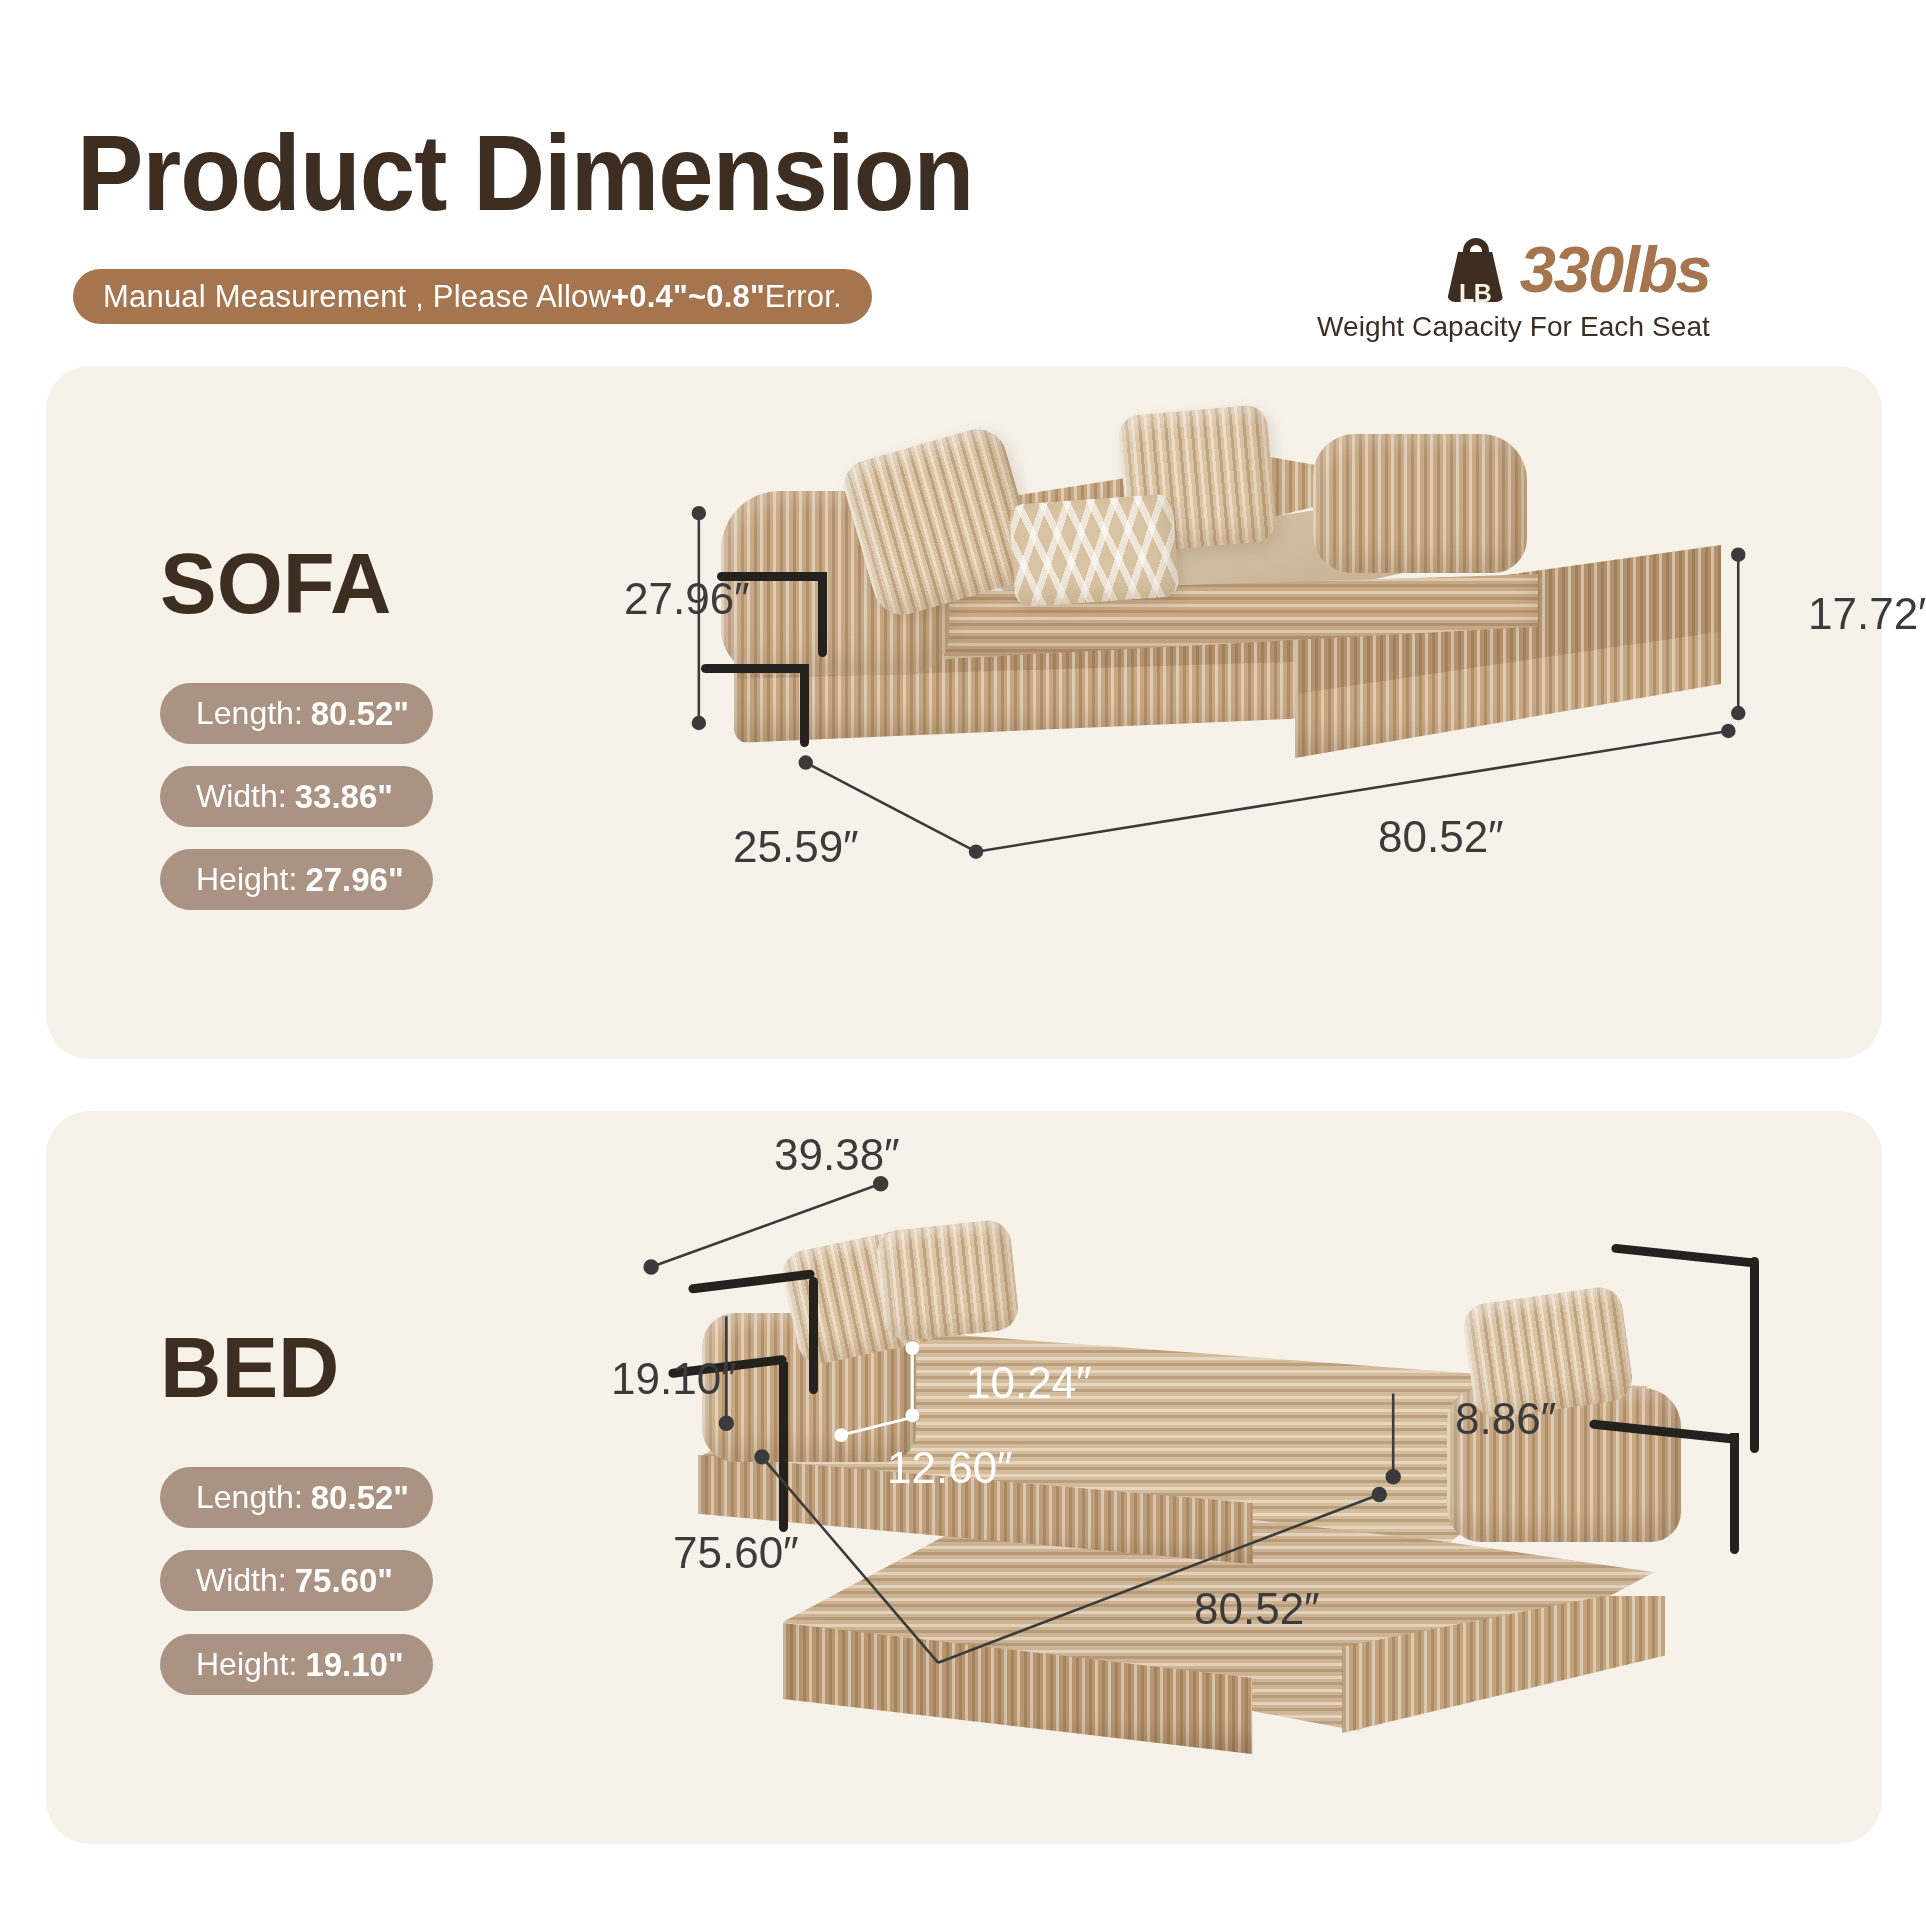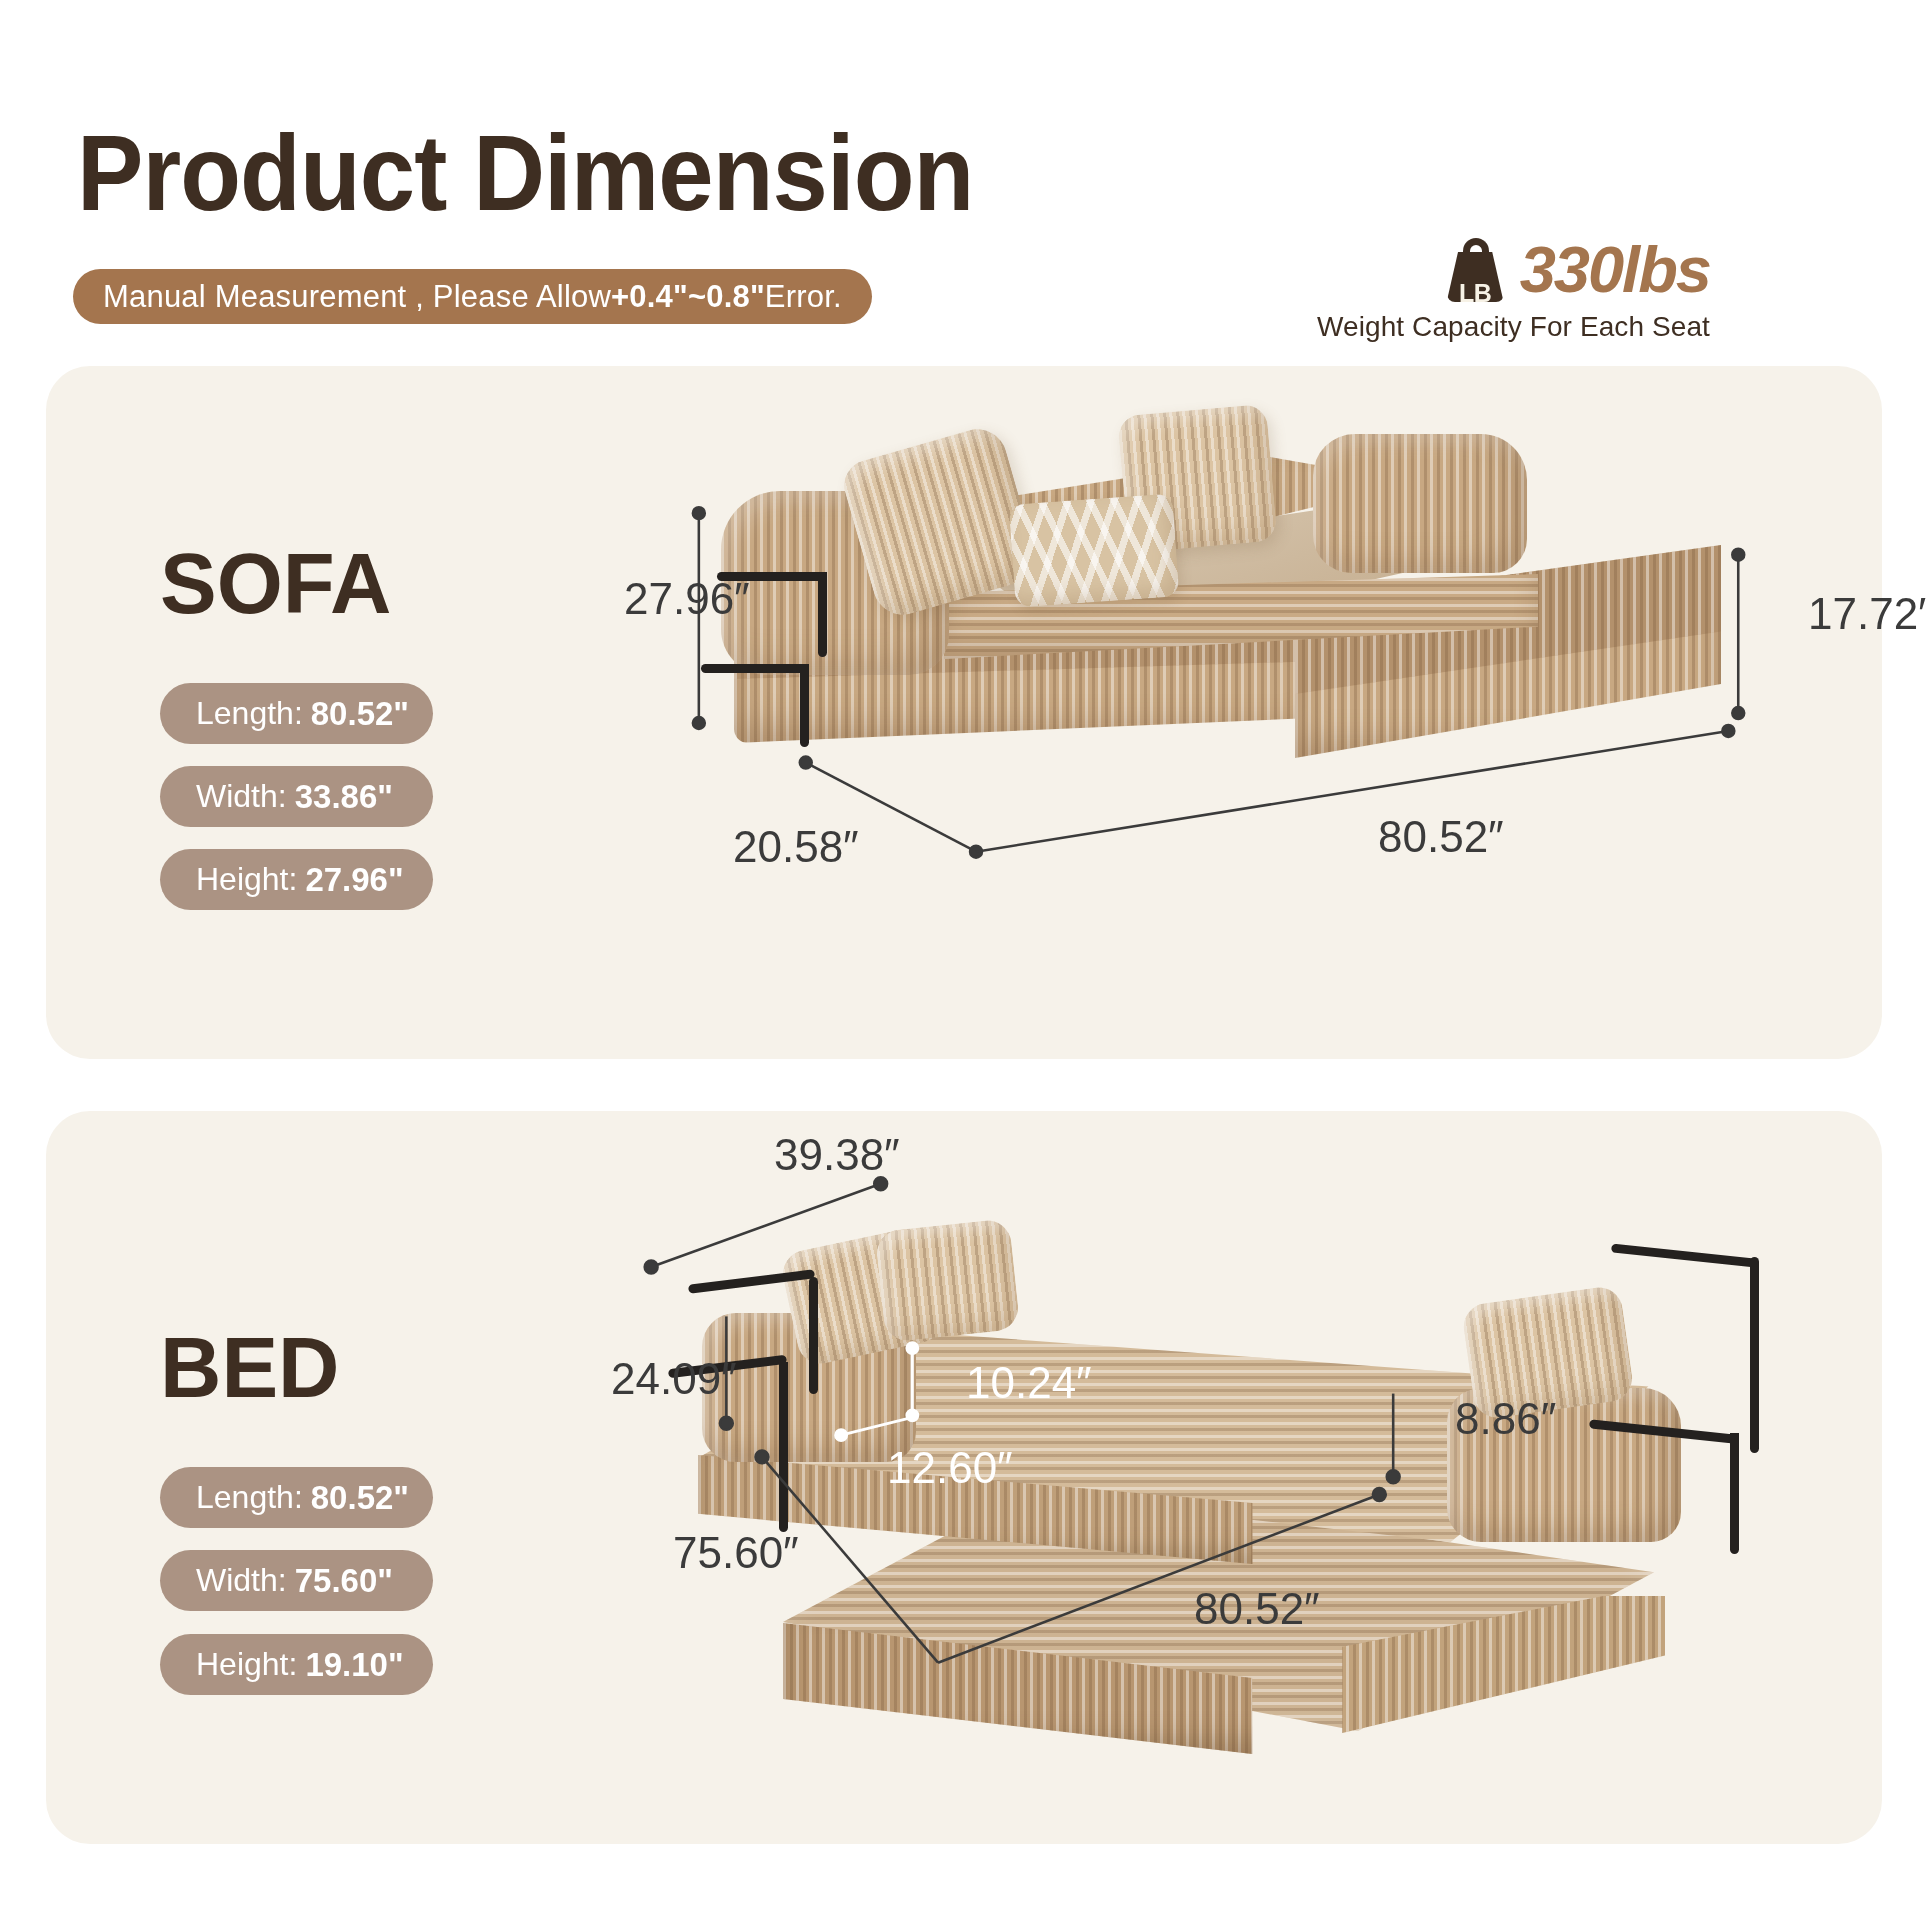--- a/index.html
+++ b/index.html
@@ -250,21 +250,21 @@
         <circle cx="124" cy="350" r="6"></circle>
           <circle cx="296" cy="440" r="6"></circle>
 
         <line x1="296" y1="440" x2="1056" y2="318"></line>
         <circle cx="1056" cy="318" r="6"></circle>
       </g>
     </svg>
 
     <div class="dim-note" style="left:-103px; top:158px;">27.96″</div>
     <div class="dim-note" style="left:1081px; top:173px;">17.72″</div>
-    <div class="dim-note" style="left:6px; top:406px;">20.58″</div>
+    <div class="dim-note" style="left:6px; top:406px;">25.59″</div>
     <div class="dim-note" style="left:651px; top:396px;">80.52″</div>
   </div>
 
   <div class="card" id="card-bed"></div>
 
   <div class="sec-title" id="bed-title">BED</div>
 
   <div class="dim-pill" style="left:160px; top:1467px; width:273px;">
     <span class="lab">Length:</span>
     <span class="val">80.52"</span>
@@ -360,21 +360,21 @@
         <line x1="300" y1="182" x2="300" y2="250"></line>
         <circle cx="300" cy="182" r="5.5"></circle>
           <circle cx="300" cy="250" r="5.5"></circle>
 
         <line x1="228" y1="270" x2="300" y2="252"></line>
         <circle cx="228" cy="270" r="5.5"></circle>
       </g>
     </svg>
 
     <div class="dim-note" style="left:115px; top:-38px;">39.38″</div>
-    <div class="dim-note" style="left:-48px; top:186px;">24.09″</div>
+    <div class="dim-note" style="left:-48px; top:186px;">19.10″</div>
     <div class="dim-note white" style="left:307px; top:190px;">10.24″</div>
     <div class="dim-note white" style="left:228px; top:275px;">12.60″</div>
     <div class="dim-note" style="left:796px; top:226px;">8.86″</div>
     <div class="dim-note" style="left:14px; top:360px;">75.60″</div>
     <div class="dim-note" style="left:535px; top:416px;">80.52″</div>
   </div>
 
 </div>
 
 

